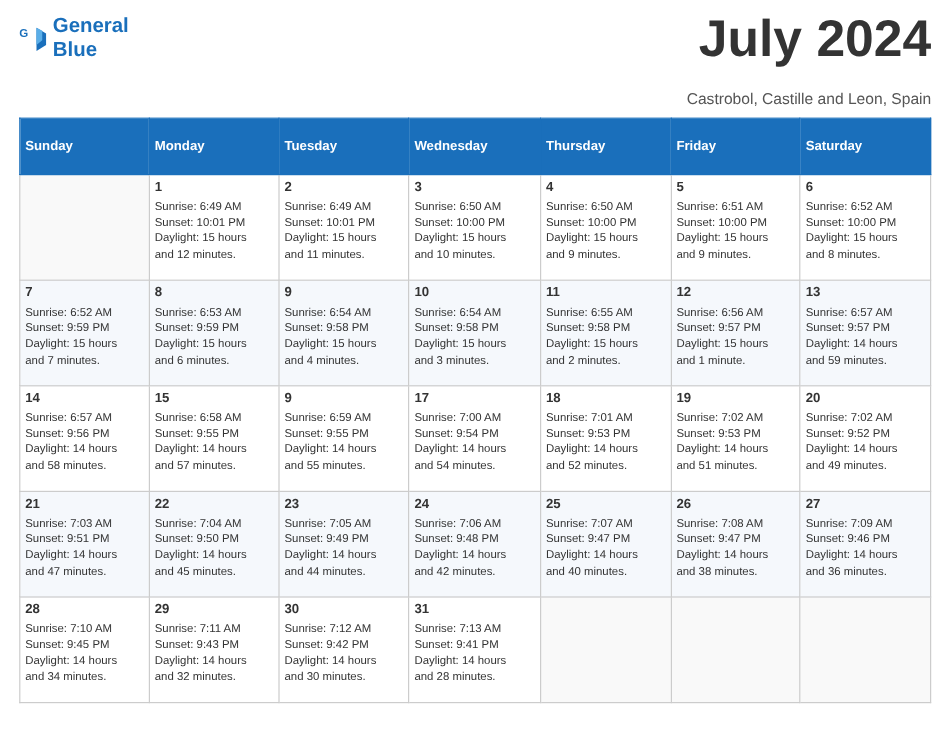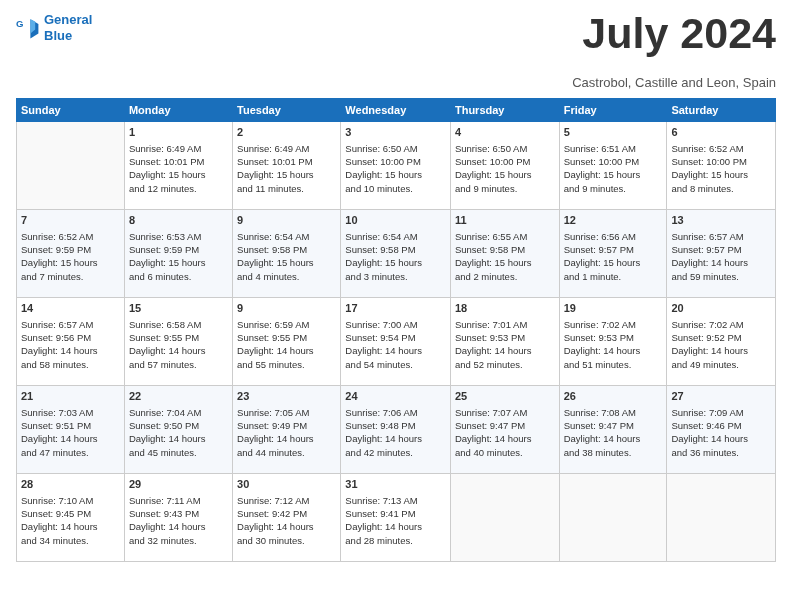--- a/index.html
+++ b/index.html
@@ -19,21 +19,21 @@
       justify-content: space-between;
       align-items: flex-start;
       margin-bottom: 8px;
     }
     .logo {
       display: flex;
       align-items: center;
       gap: 4px;
     }
     .logo-text {
-      font-size: 13px;
+      font-size: 17px;
       font-weight: bold;
       color: #333;
       line-height: 1.2;
     }
     .logo-text span {
       color: #1a6fbb;
     }
     .logo-icon {
       width: 24px;
       height: 24px;
@@ -53,21 +53,21 @@
       margin-top: 20px;
     }
     .calendar-table {
       width: 100%;
       border-collapse: collapse;
       font-size: 10px;
     }
     .calendar-table th {
       background-color: #1a6fbb;
       color: #fff;
-      padding: 5px 4px;
+      padding: 17px 4px;
       text-align: left;
       font-size: 11px;
       font-weight: bold;
       border: 1px solid #1a6fbb;
     }
     .calendar-table td {
       border: 1px solid #ccc;
       vertical-align: top;
       padding: 3px 4px;
       width: 113px;

